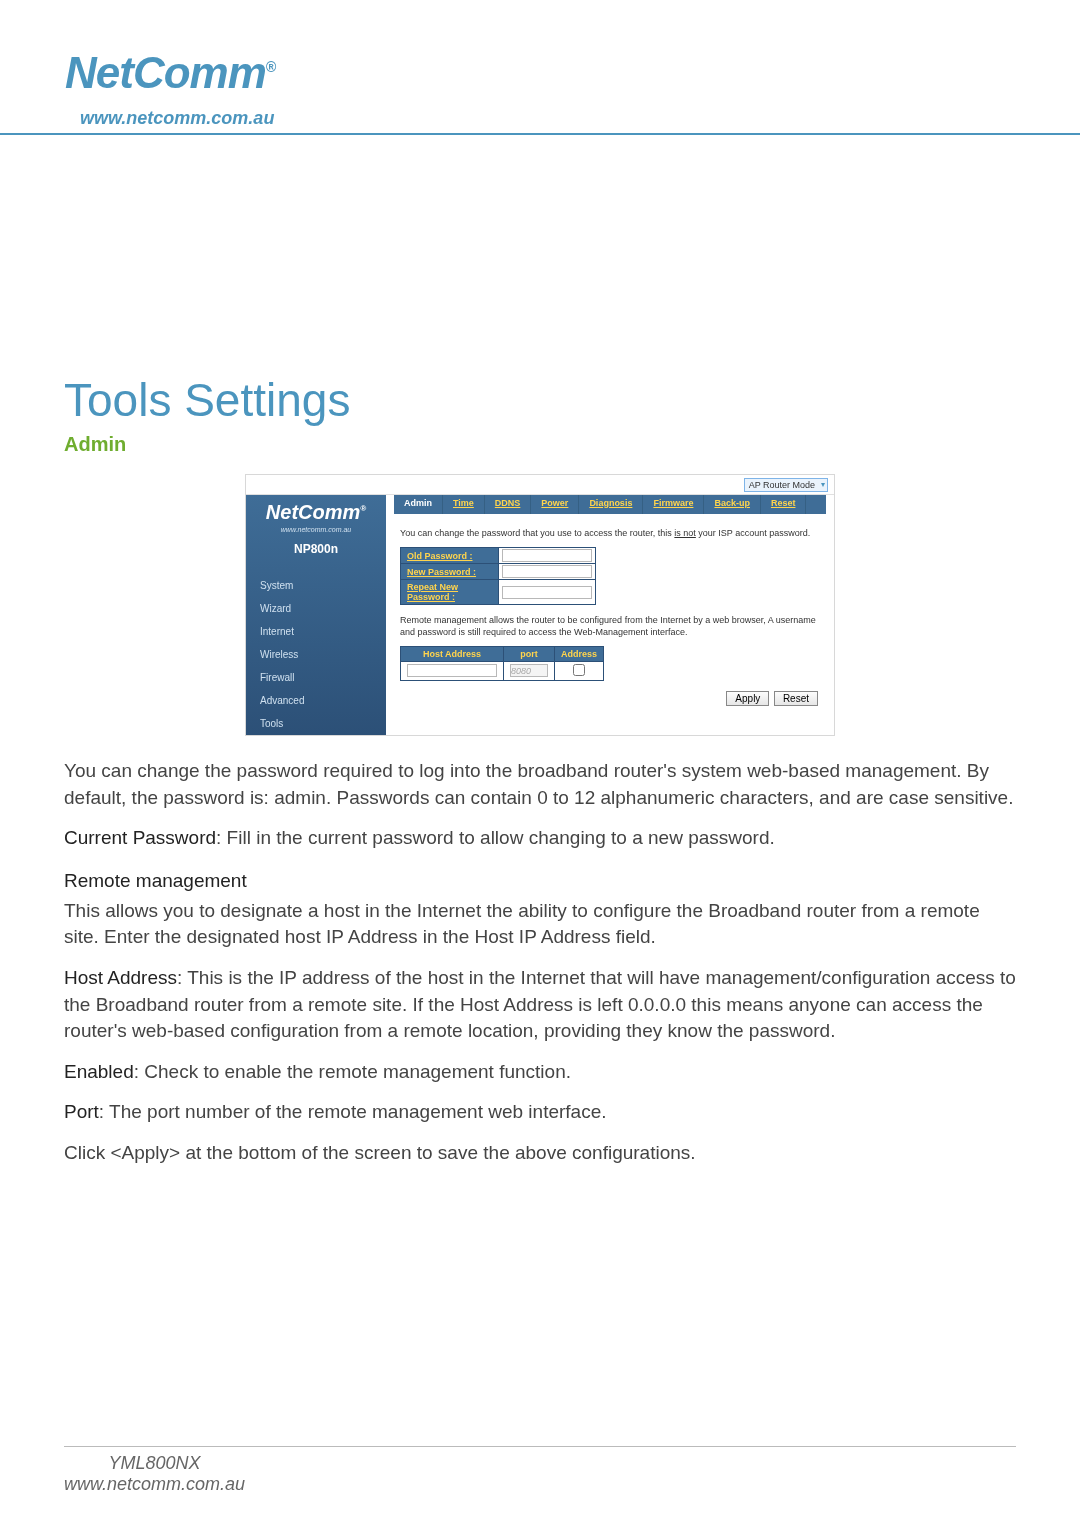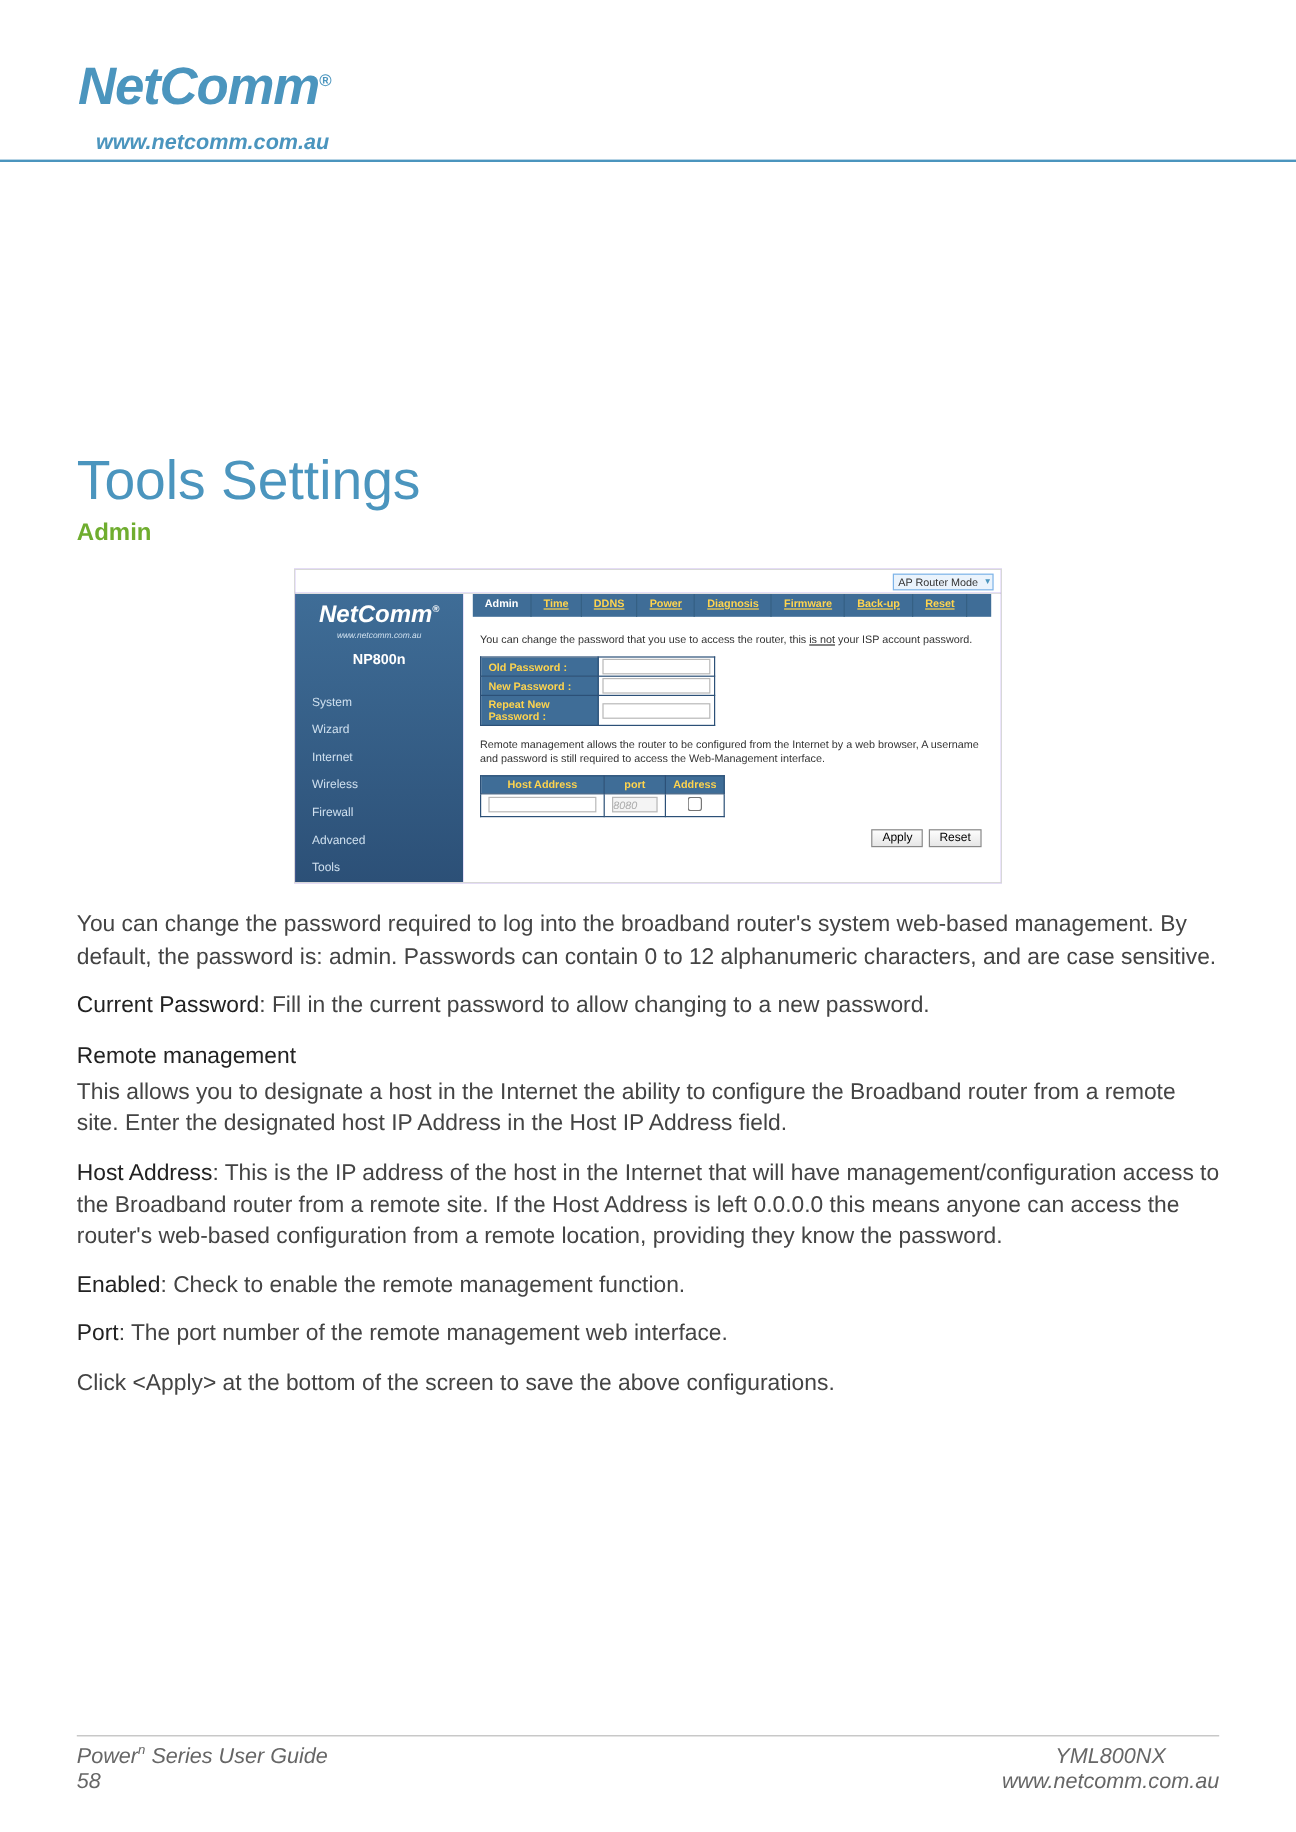--- a/index.html
+++ b/index.html
@@ -161,20 +161,21 @@
     line-height: 1.25;
   }
   .desc .isnot { text-decoration: underline; }
   .pwdtable {
     border-collapse: collapse;
     margin: 0 6px 10px 6px;
   }
   .pwdtable td {
     border: 1px solid #2c5077;
     font-size: 9px;
+    text-decoration: underline;
   }
   .pwdtable .lbl {
     background: #3f6d97;
     color: #ffd44d;
     font-weight: bold;
     padding: 2px 6px;
     width: 98px;
   }
   .pwdtable .fld { padding: 1px 3px; }
   .pwdtable input {
@@ -368,22 +369,18 @@
     <p>This allows you to designate a host in the Internet the ability to configure the Broadband router from a remote site. Enter the designated host IP Address in the Host IP Address field.</p>
     <p><span class="b">Host Address</span><span>: This is the IP address of the host in the Internet that will have management/configuration access to the Broadband router from a remote site. If the Host Address is left 0.0.0.0 this means anyone can access the router's web-based configuration from a remote location, providing they know the password.</span></p>
     <p><span class="b">Enabled</span><span>: Check to enable the remote management function.</span></p>
     <p><span class="b">Port</span><span>: The port number of the remote management web interface.</span></p>
     <p>Click &lt;Apply&gt; at the bottom of the screen to save the above configurations.</p>
   </div>
 </div>
 
 <div class="footer">
   <div class="line">
-    <div class="l">
-      <span><span>Power</span><sup class="n">n</sup><span> Series User Guide</span></span><br>
-      <span class="pn">58</span>
-    </div>
     <div class="r">
       <span>YML800NX</span><br>
       <span>www.netcomm.com.au</span>
     </div>
   </div>
 </div>
 
 </body></html>

